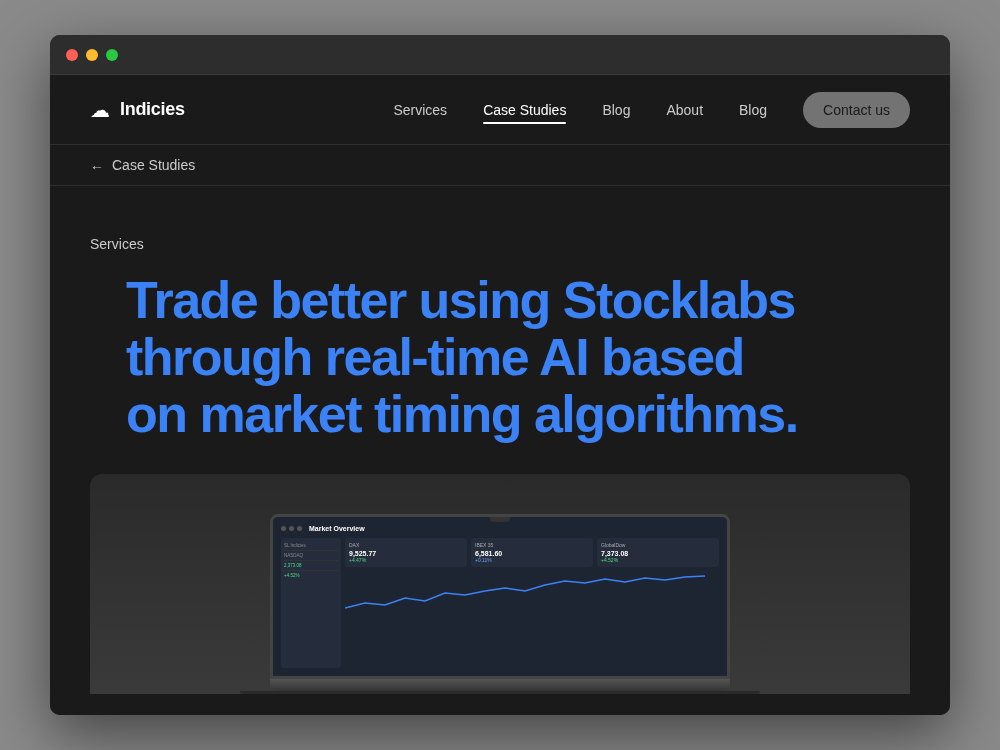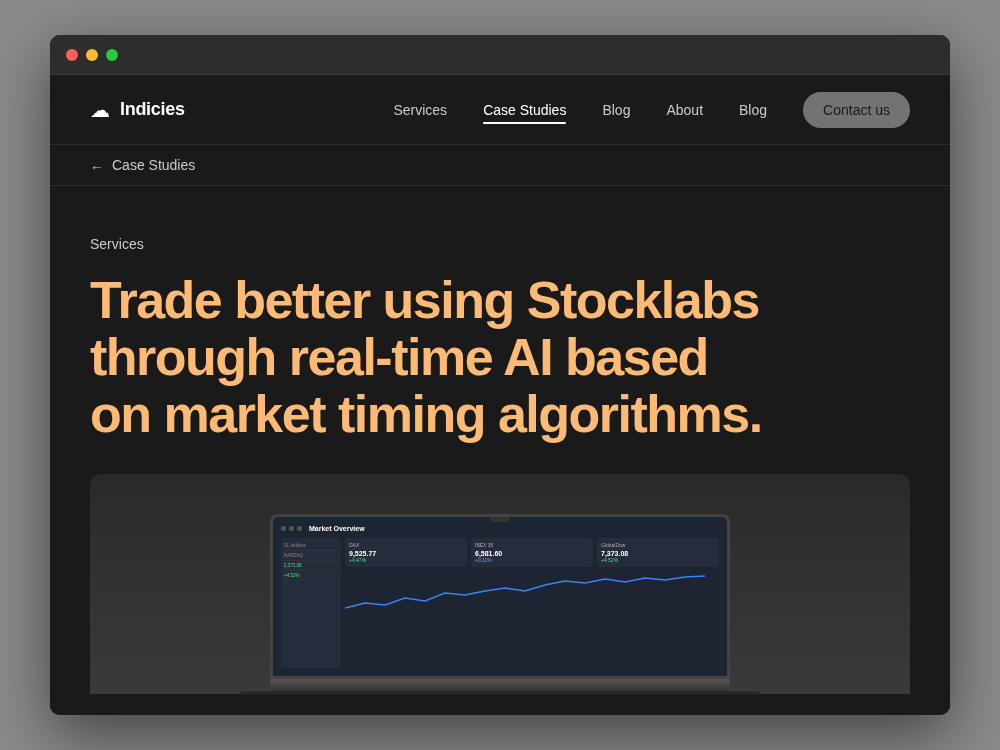--- a/index.html
+++ b/index.html
@@ -149,26 +149,27 @@
     }
 
     .company-label {
       color: #cccccc;
       font-size: 14px;
       margin-bottom: 20px;
       font-weight: 400;
     }
 
     .hero-headline {
-      color: #fdba74;
+      color: #3b82f6;
       font-size: 52px;
       font-weight: 800;
       line-height: 1.1;
       letter-spacing: -1.5px;
       max-width: 680px;
+      margin-left: 36px;
     }
 
     
     .mockup-section {
       background: linear-gradient(180deg, #2a2a2a 0%, #3a3a3a 100%);
       margin: 0 40px;
       border-radius: 12px 12px 0 0;
       height: 220px;
       position: relative;
       overflow: hidden;

